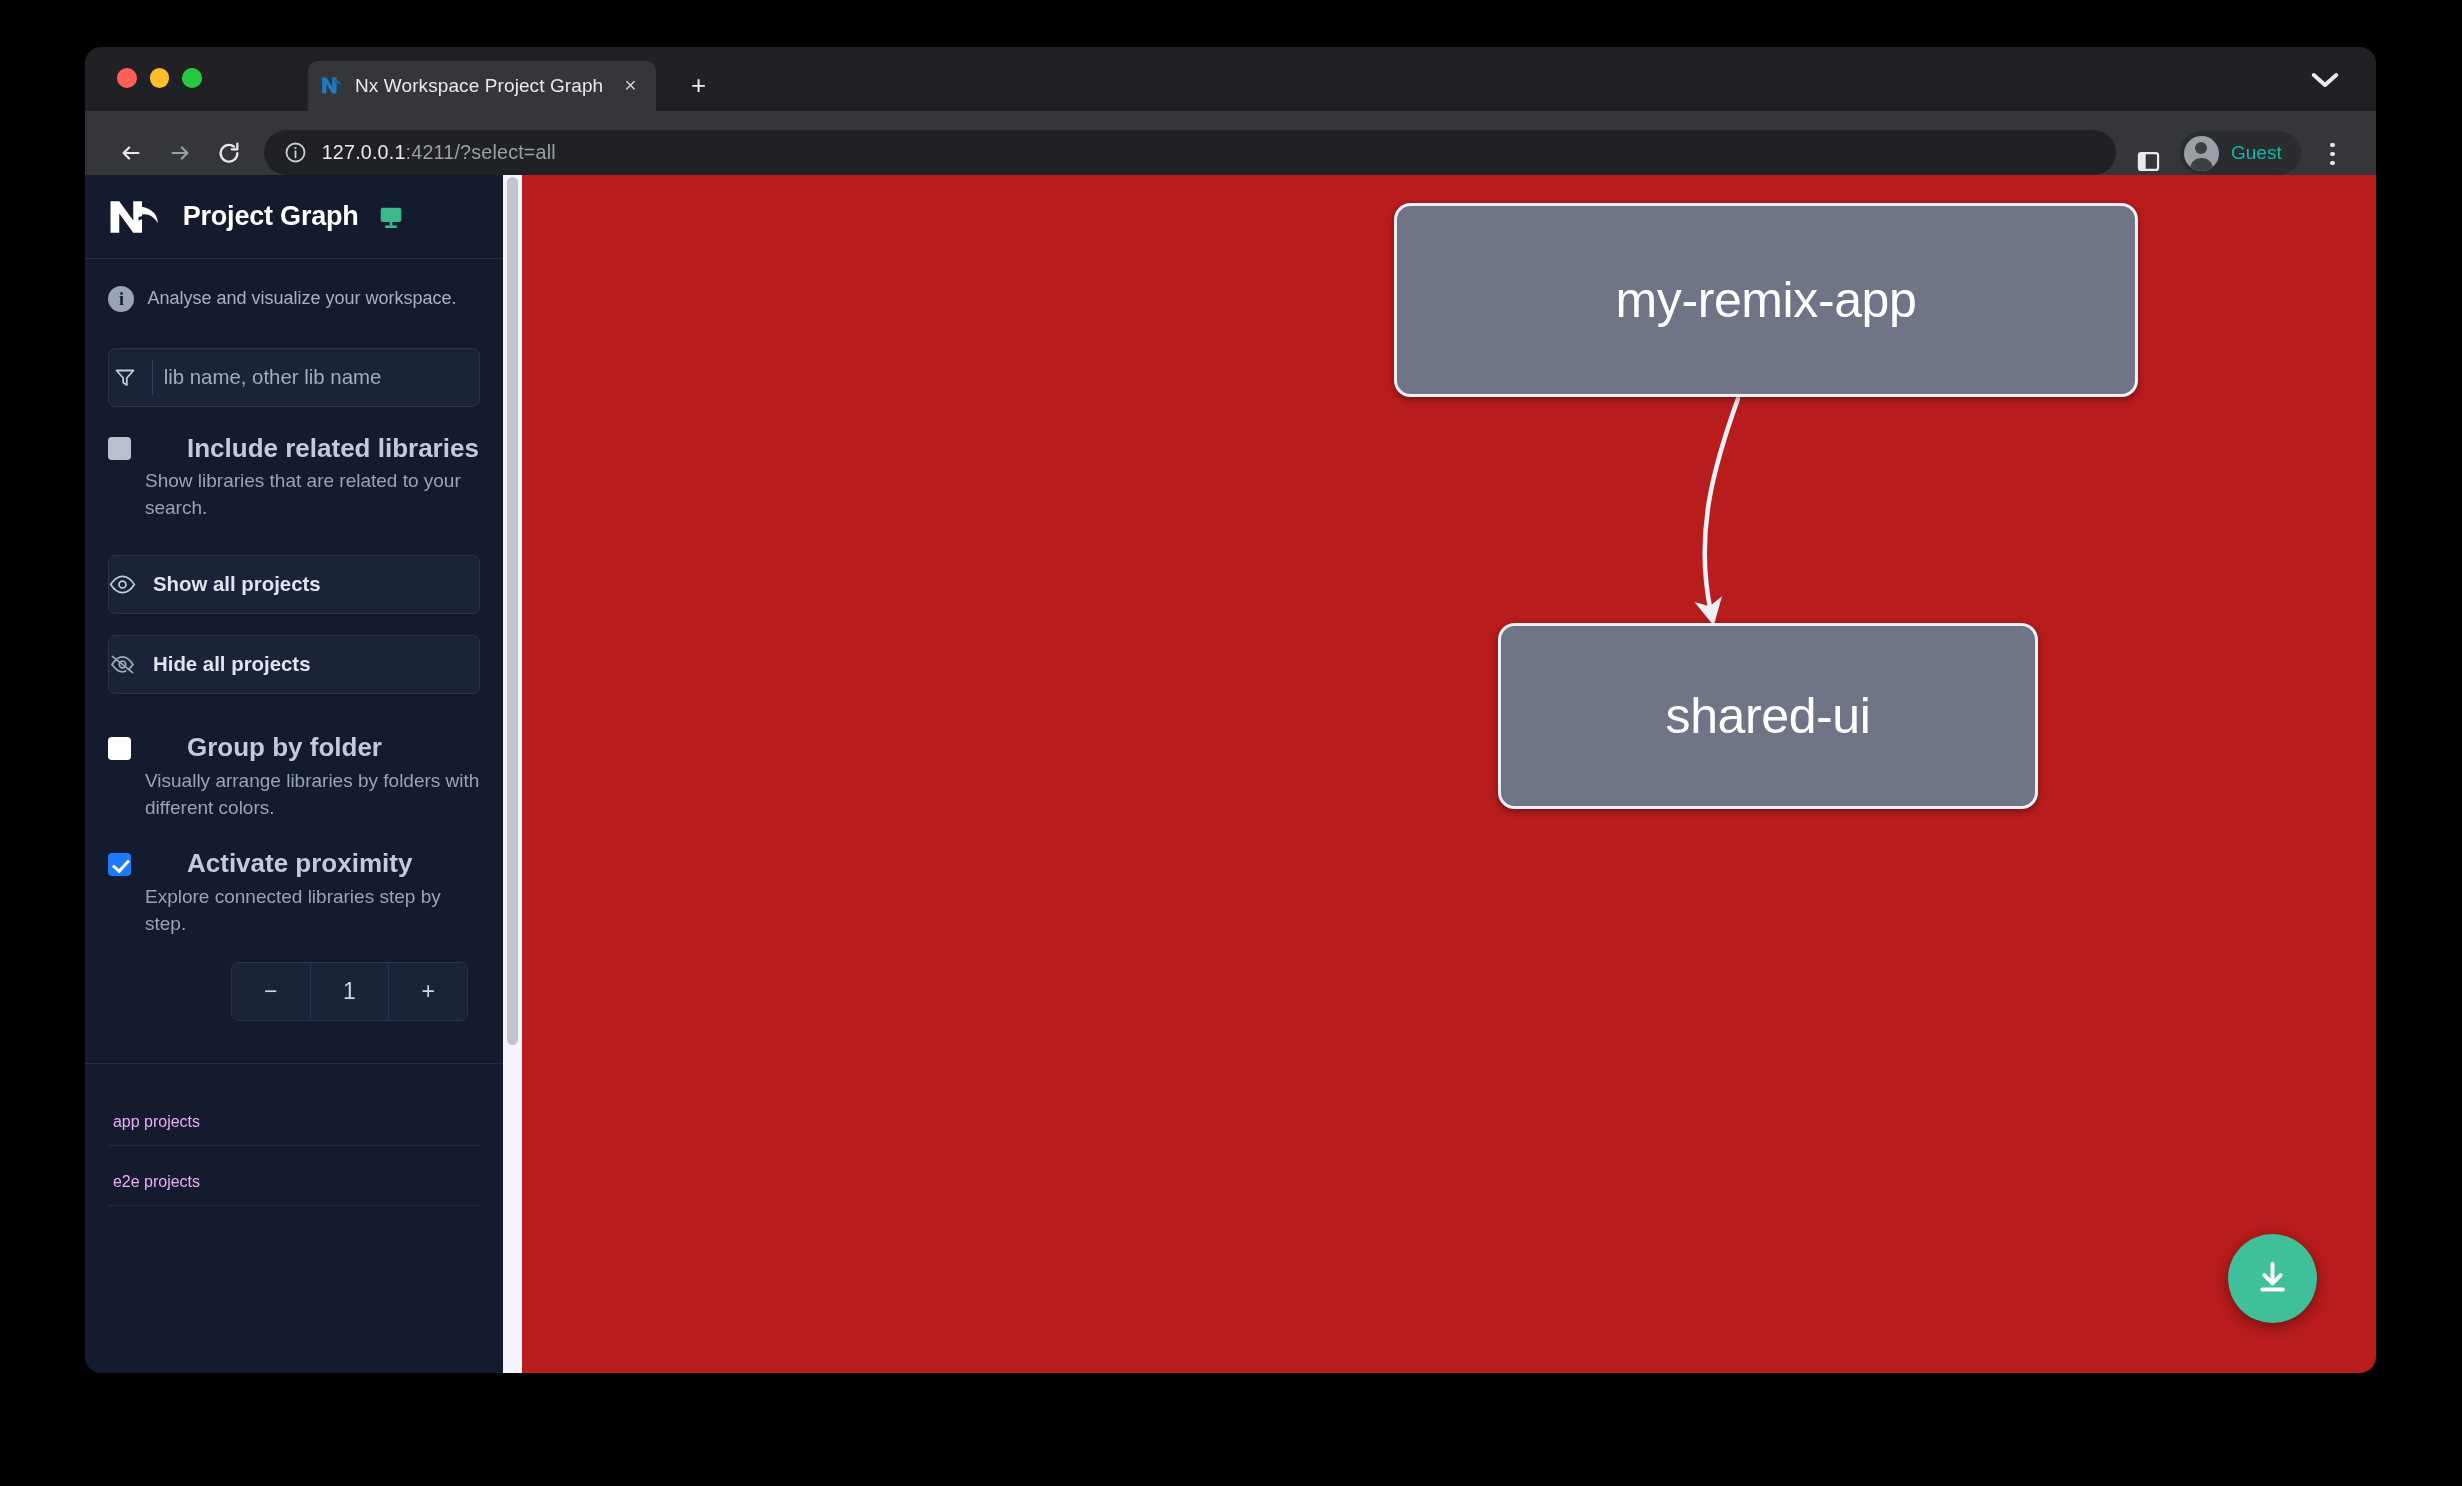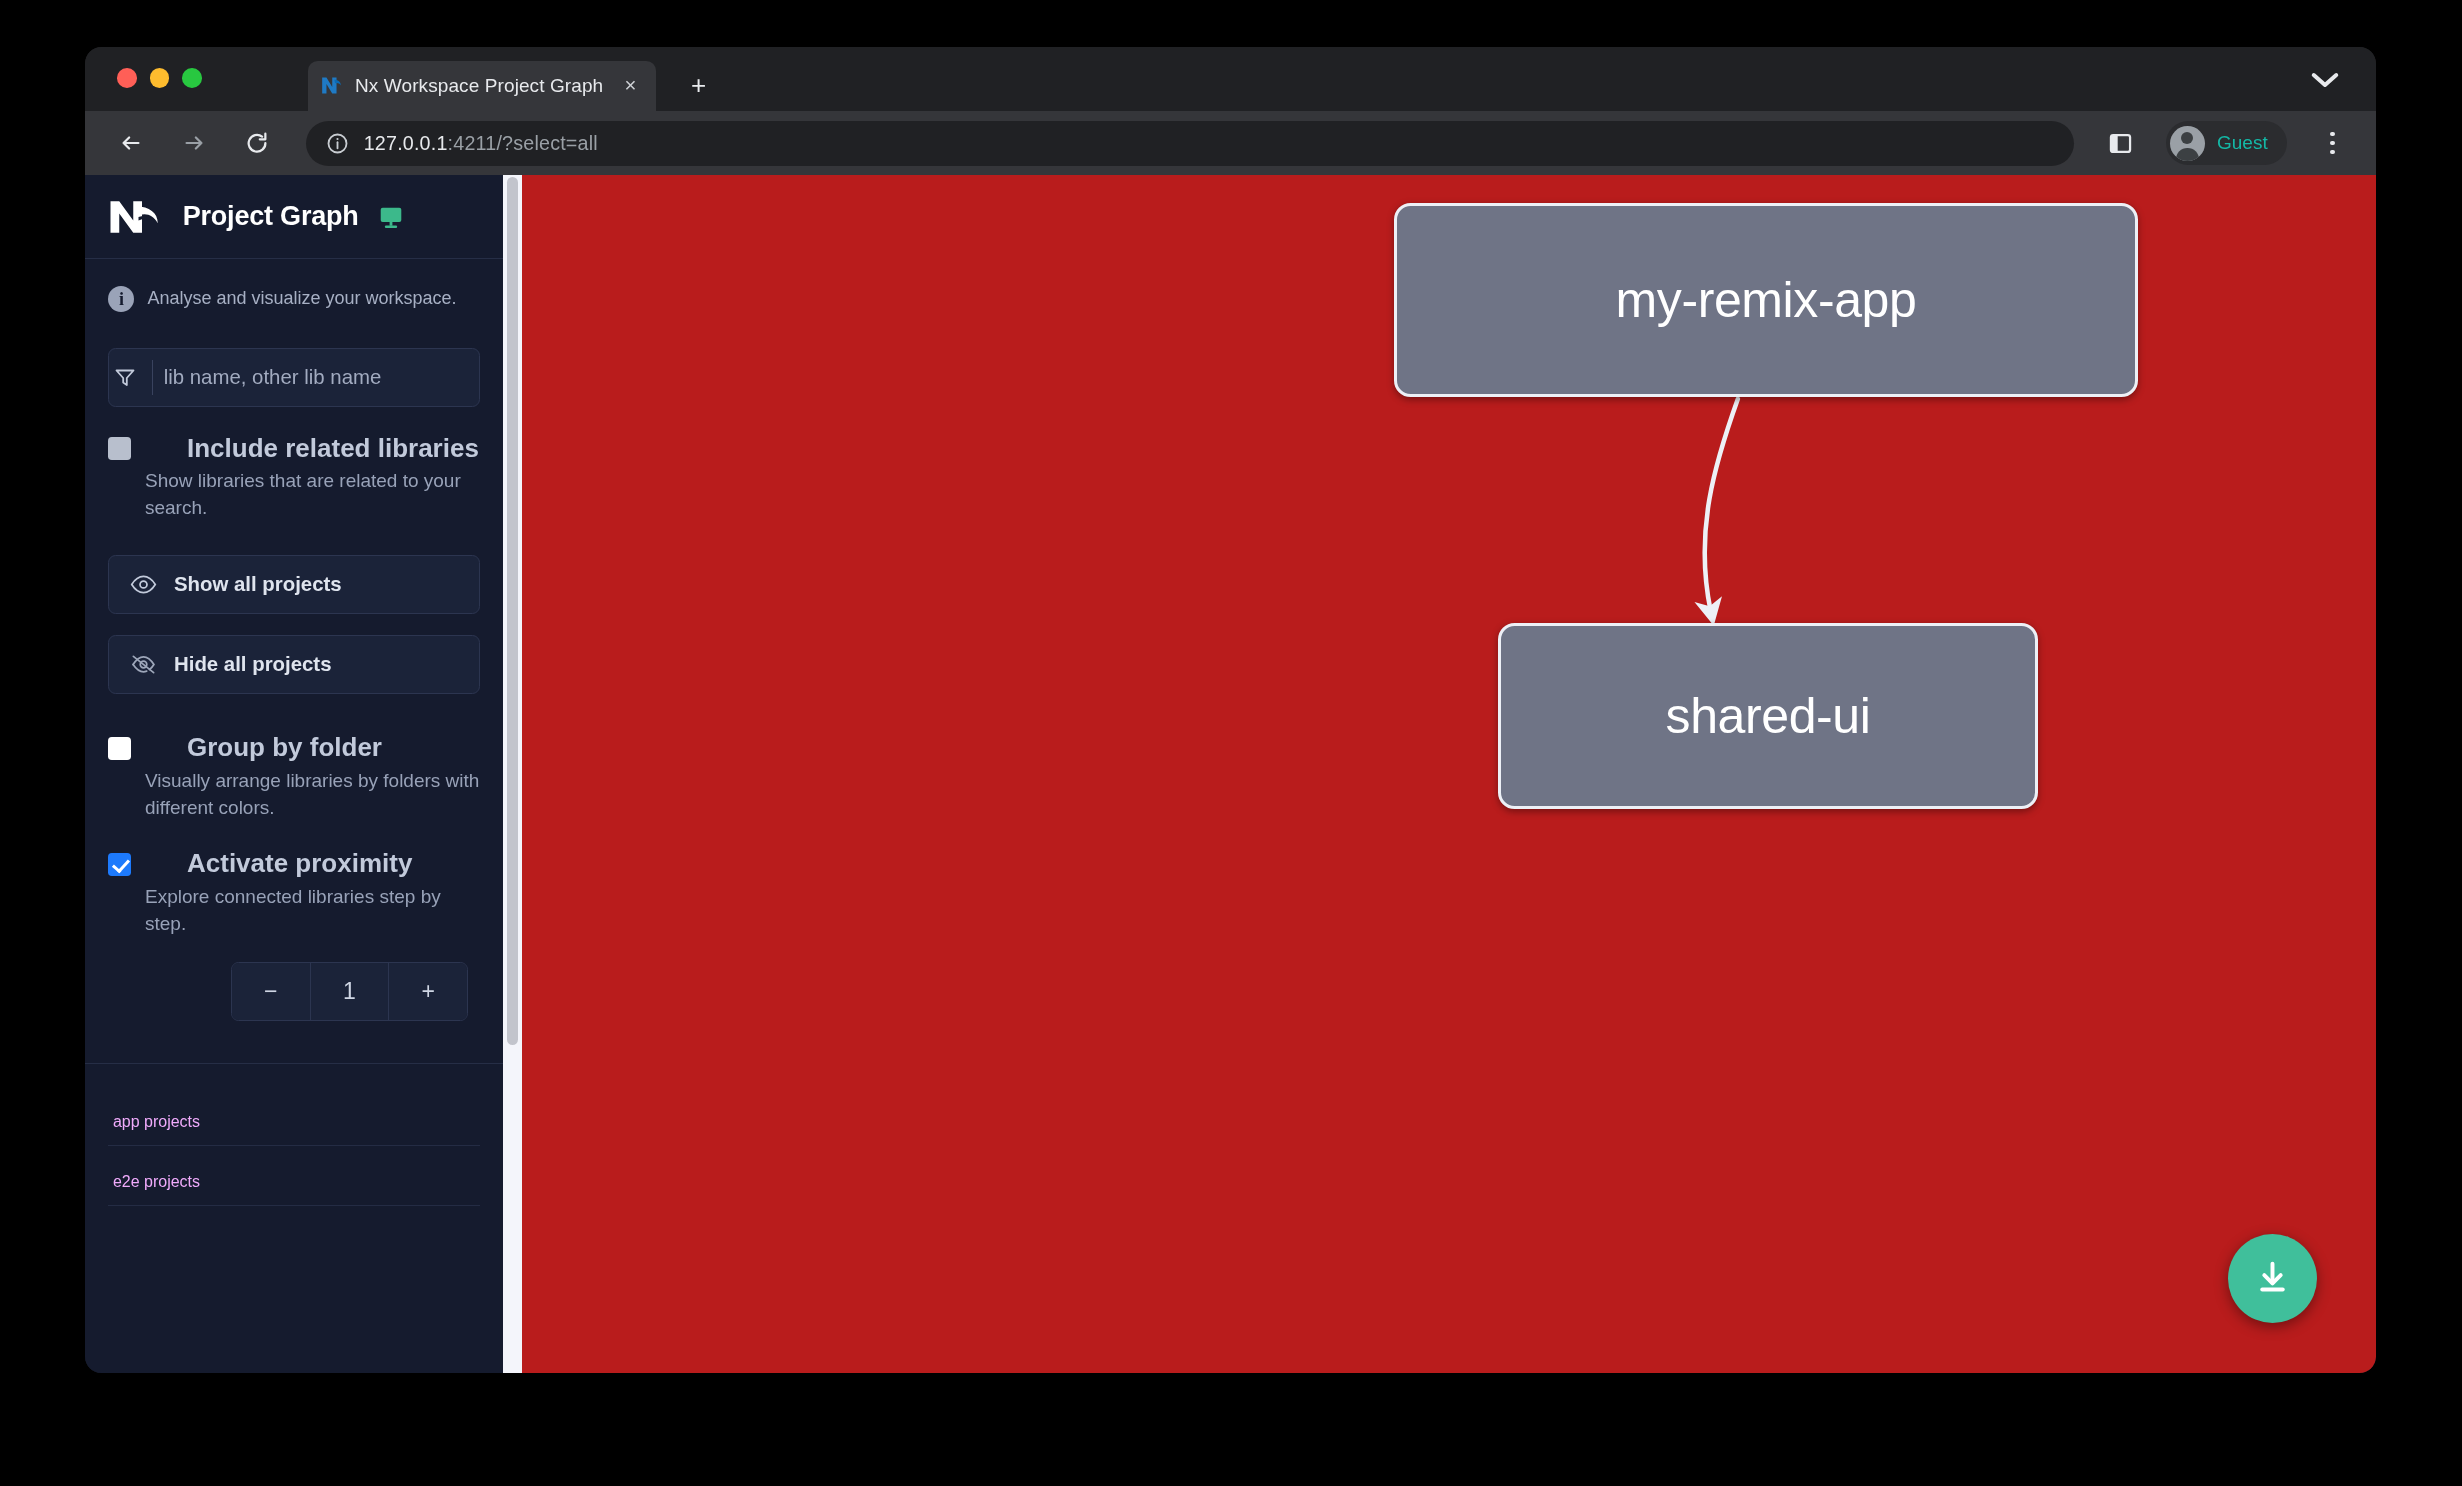--- a/index.html
+++ b/index.html
@@ -87,23 +87,23 @@
     right: 36px; top: 24px;
     width: 30px; height: 18px;
   }
 
   
   #toolbar {
     position: relative;
     height: 64px;
     background: #35363a;
     display: flex;
-    align-items: center;
+    align-items: flex-end;
     padding: 0 27px 0 23px;
-    gap: 18px;
+    gap: 4px;
   }
   .nav-btn {
     width: 45px; height: 45px;
     flex: 0 0 45px;
     display: flex; align-items: center; justify-content: center;
     color: #e8eaed;
   }
   #omnibox {
     flex: 1 1 auto;
     height: 45px;
@@ -286,21 +286,20 @@
 
   .pill-button {
     margin: 0 23.4px;
     height: 59px;
     background: #1b2339;
     border: 0.8px solid #2c3550;
     border-radius: 7.6px;
     display: flex;
     align-items: center;
     gap: 16.6px;
-    padding-left: 21px;
     color: #dfe4ee;
     font-size: 20.4px;
     font-weight: 700;
   }
   #show-all-projects-button { margin-top: 33px; }
   #hide-all-projects-button { margin-top: 21px; }
   .btn-icon { width: 27px; height: 23px; flex: 0 0 27px; }
 
   #proximity-stepper {
     margin: 24px 0 0 23.4px;

